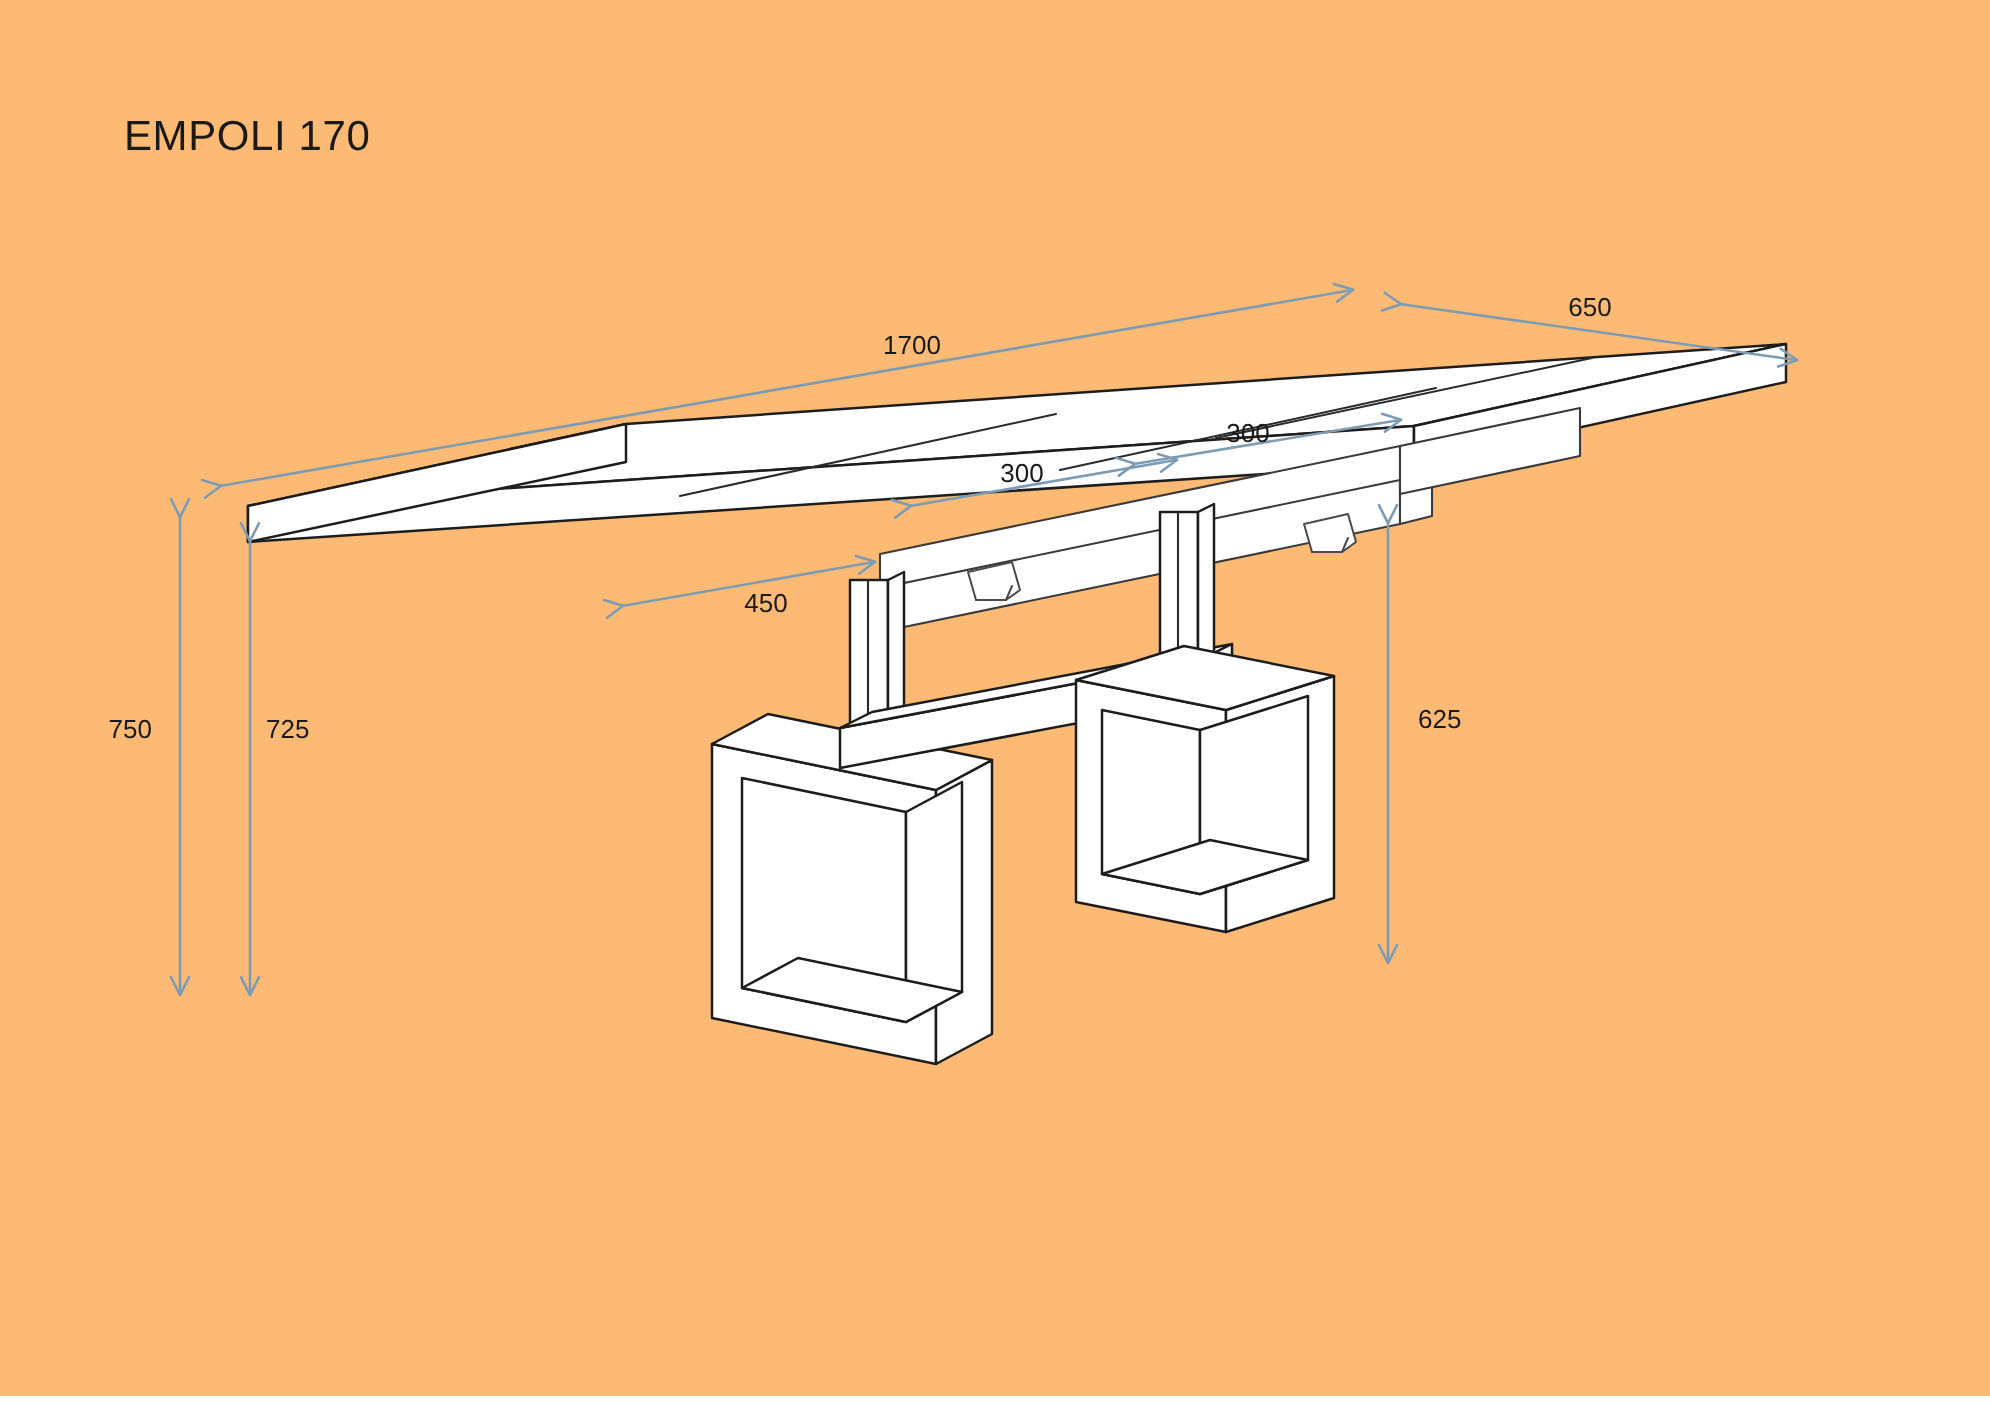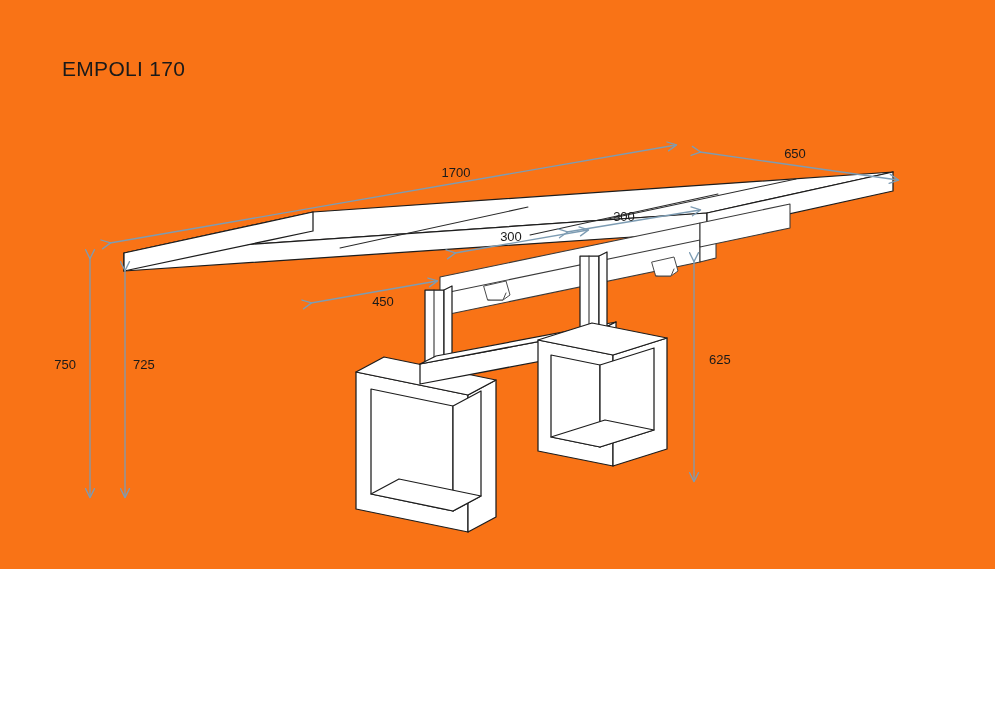--- a/index.html
+++ b/index.html
@@ -3,22 +3,22 @@
 <meta charset="utf-8">
 <style>
   html, body {
     margin: 0;
     padding: 0;
     background: #ffffff;
   }
   #sheet {
     position: relative;
     width: 995px;
-    height: 569px;
-    background: #f97316;
+    height: 698px;
+    background: #fdba74;
     font-family: "Liberation Sans", sans-serif;
     overflow: hidden;
   }
   #title-text {
     position: absolute;
     left: 62px;
     top: 57px;
     font-size: 21px;
     color: #1a1a1a;
     letter-spacing: 0.3px;

